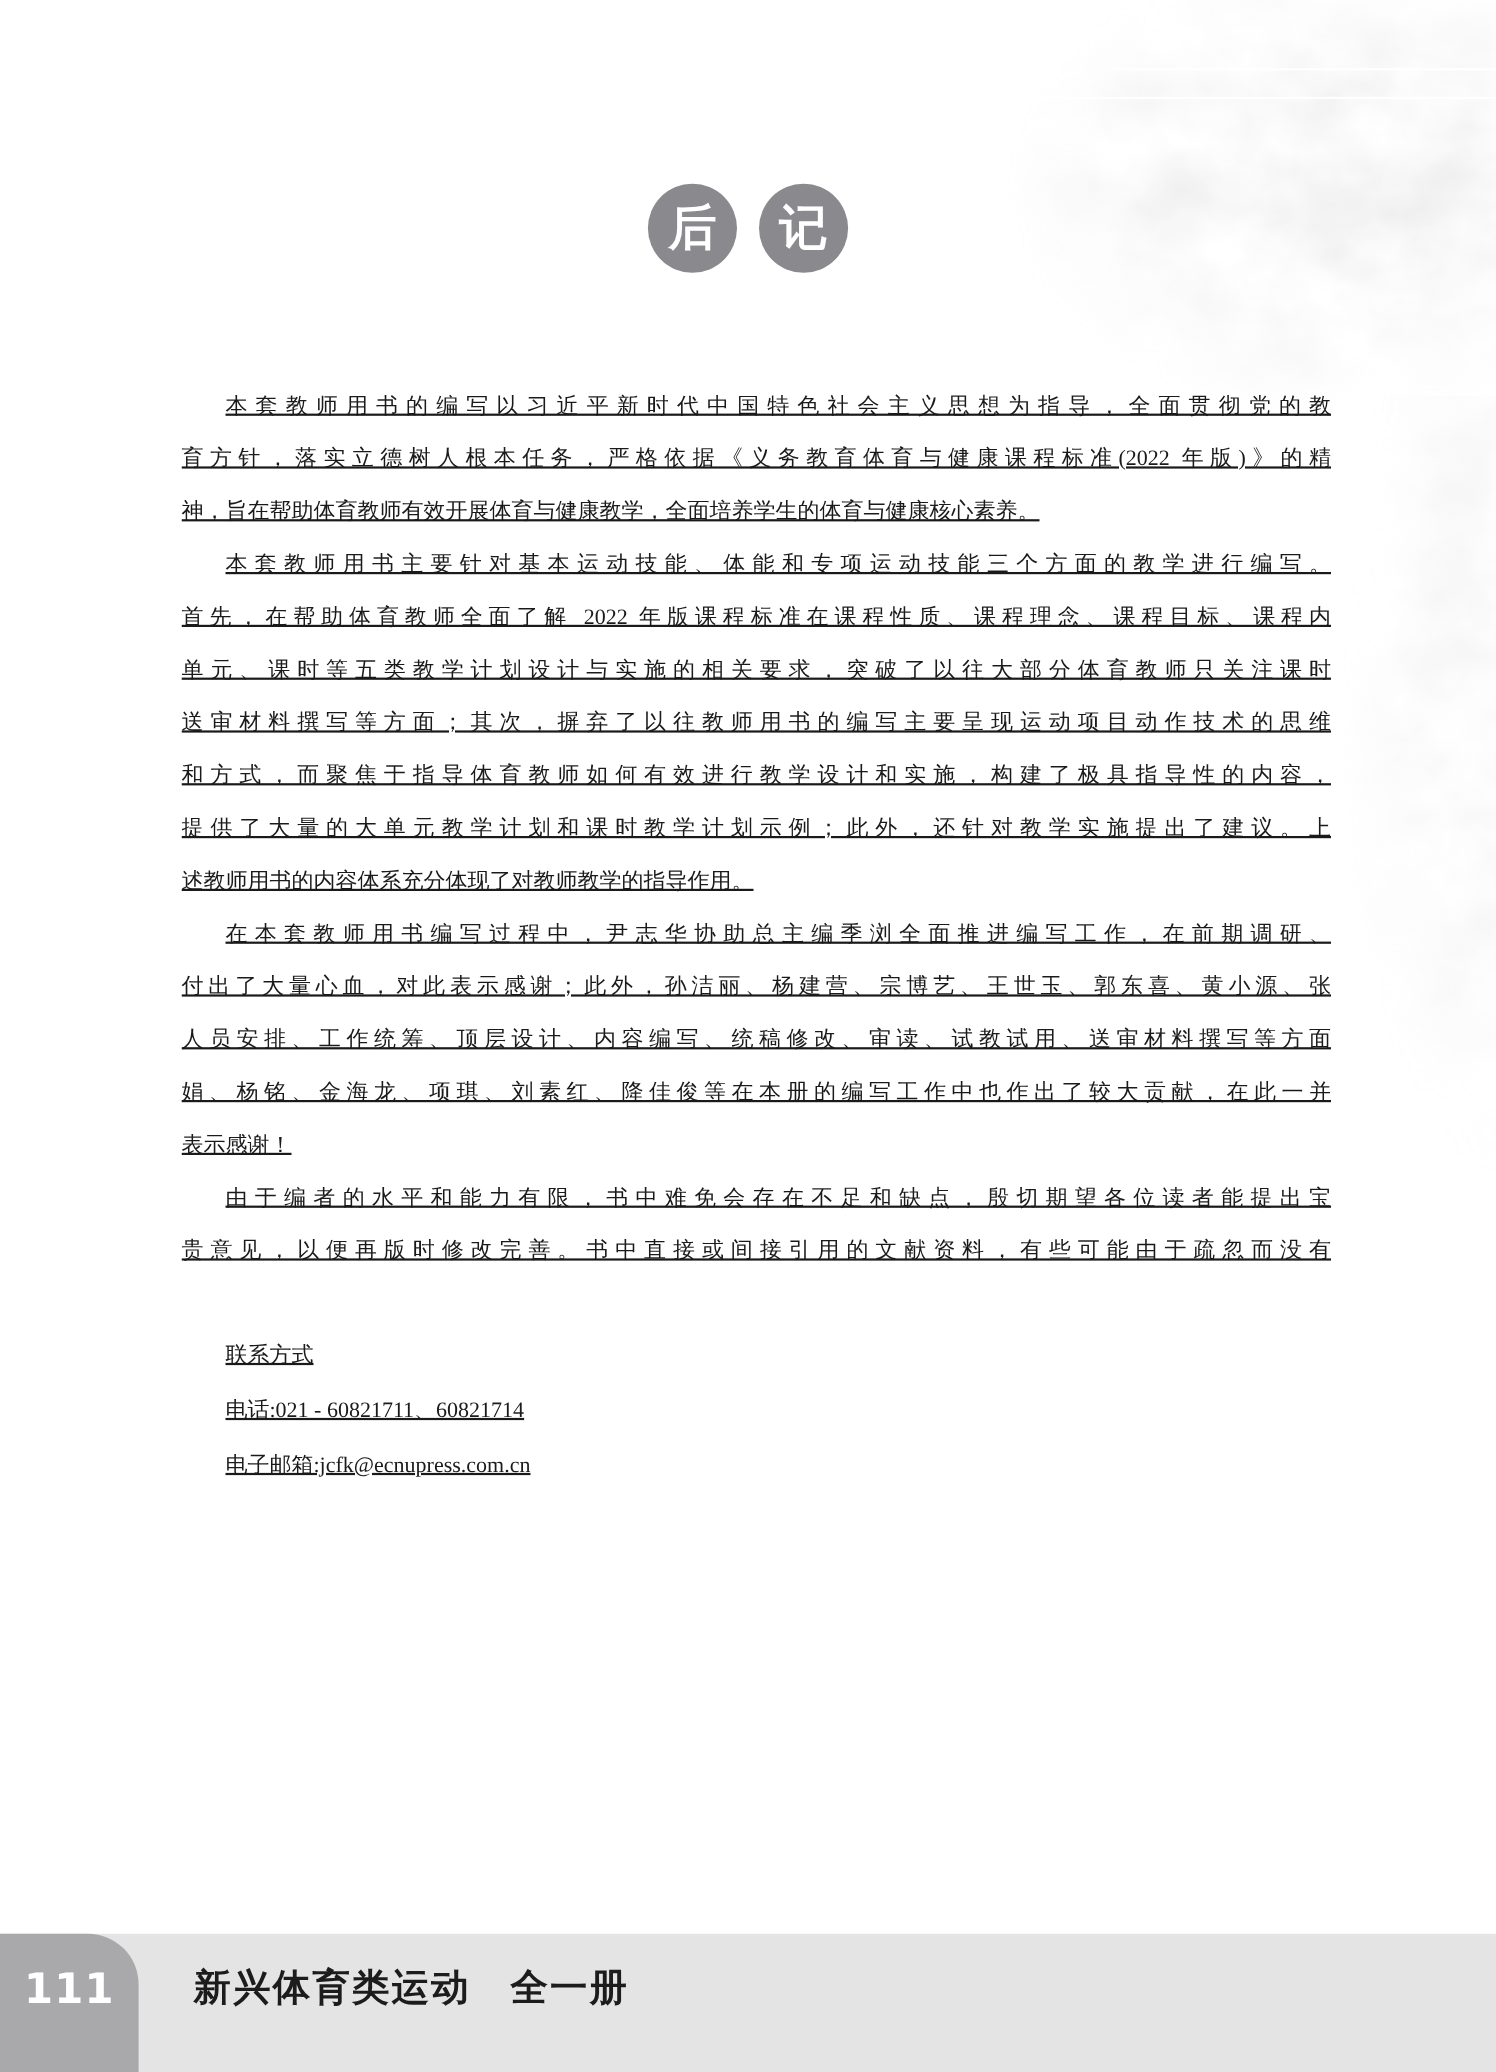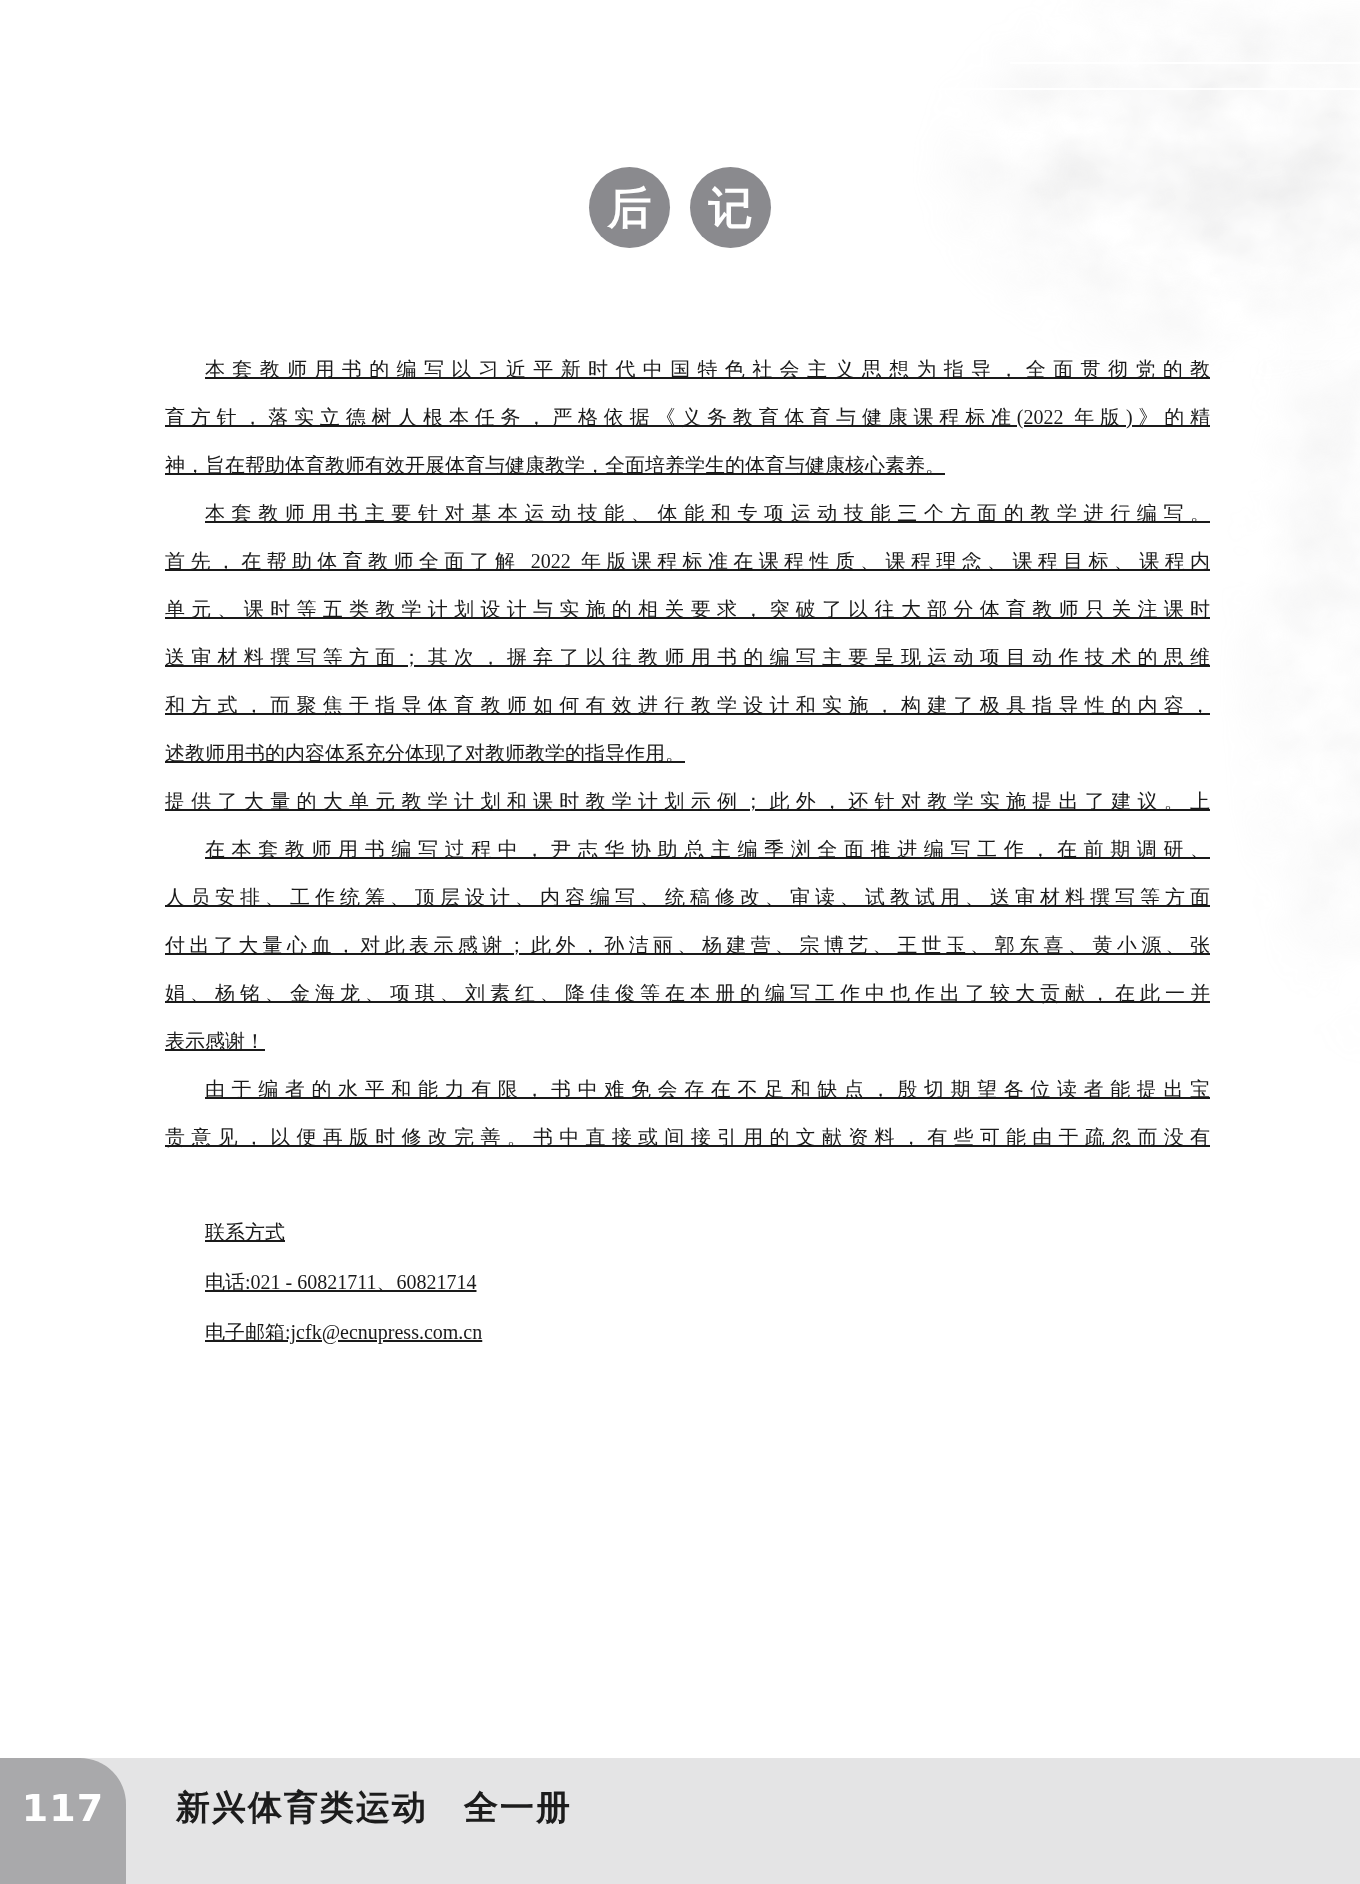--- a/index.html
+++ b/index.html
@@ -94,42 +94,42 @@
           <div class="line first fill">本套教师用书的编写以习近平新时代中国特色社会主义思想为指导，全面贯彻党的教</div>
           <div class="line fill">育方针，落实立德树人根本任务，严格依据《义务教育体育与健康课程标准(2022 年版)》的精</div>
           <div class="line">神，旨在帮助体育教师有效开展体育与健康教学，全面培养学生的体育与健康核心素养。</div>
         </div>
         <div class="para">
           <div class="line first fill">本套教师用书主要针对基本运动技能、体能和专项运动技能三个方面的教学进行编写。</div>
           <div class="line fill">首先，在帮助体育教师全面了解 2022 年版课程标准在课程性质、课程理念、课程目标、课程内</div>
           <div class="line fill">单元、课时等五类教学计划设计与实施的相关要求，突破了以往大部分体育教师只关注课时</div>
           <div class="line fill">送审材料撰写等方面；其次，摒弃了以往教师用书的编写主要呈现运动项目动作技术的思维</div>
           <div class="line fill">和方式，而聚焦于指导体育教师如何有效进行教学设计和实施，构建了极具指导性的内容，</div>
+          <div class="line fill">提供了大量的大单元教学计划和课时教学计划示例；此外，还针对教学实施提出了建议。上</div>
           <div class="line">述教师用书的内容体系充分体现了对教师教学的指导作用。</div>
-          <div class="line fill">提供了大量的大单元教学计划和课时教学计划示例；此外，还针对教学实施提出了建议。上</div>
         </div>
         <div class="para">
           <div class="line first fill">在本套教师用书编写过程中，尹志华协助总主编季浏全面推进编写工作，在前期调研、</div>
+          <div class="line fill">付出了大量心血，对此表示感谢；此外，孙洁丽、杨建营、宗博艺、王世玉、郭东喜、黄小源、张</div>
           <div class="line fill">人员安排、工作统筹、顶层设计、内容编写、统稿修改、审读、试教试用、送审材料撰写等方面</div>
-          <div class="line fill">付出了大量心血，对此表示感谢；此外，孙洁丽、杨建营、宗博艺、王世玉、郭东喜、黄小源、张</div>
           <div class="line fill">娟、杨铭、金海龙、项琪、刘素红、降佳俊等在本册的编写工作中也作出了较大贡献，在此一并</div>
           <div class="line">表示感谢！</div>
         </div>
         <div class="para">
           <div class="line first fill">由于编者的水平和能力有限，书中难免会存在不足和缺点，殷切期望各位读者能提出宝</div>
           <div class="line fill">贵意见，以便再版时修改完善。书中直接或间接引用的文献资料，有些可能由于疏忽而没有</div>
         </div>
       </div>
     <div class="contact">
       <div class="cline">联系方式</div>
       <div class="cline">电话:021 - 60821711、60821714</div>
       <div class="cline">电子邮箱:jcfk@ecnupress.com.cn</div>
     </div>
   </div>
 
   <div class="footer-band">
     <div class="pagenum-block">
-      <span class="pagenum">117</span>
+      <span class="pagenum">111</span>
     </div>
     <div class="book-title">新兴体育类运动　全一册</div>
   </div>
 
 </div>
 
 </body></html>

